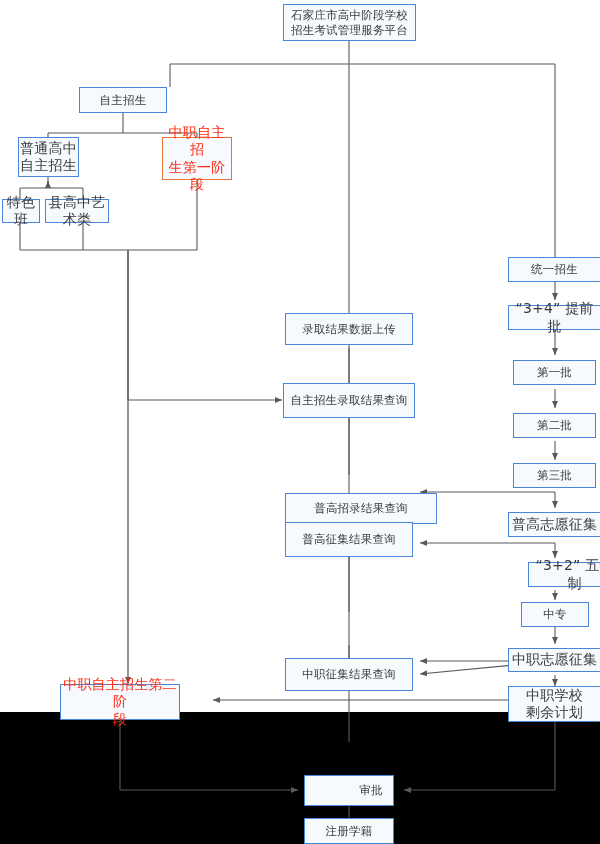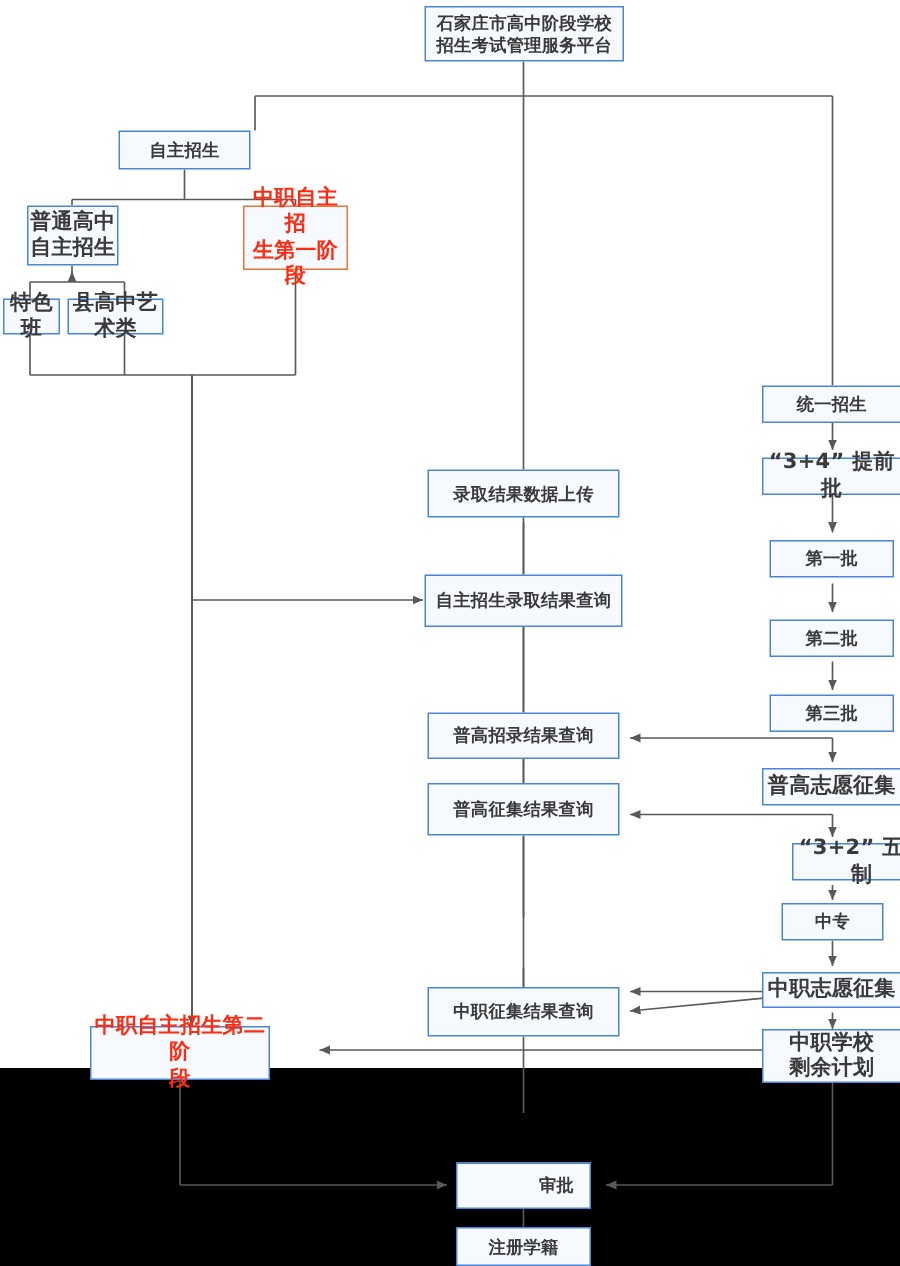--- a/index.html
+++ b/index.html
@@ -39,21 +39,20 @@
     color: #3a3a3a;
     font-size: 11.5px;
     line-height: 1.25;
     display: flex;
     align-items: center;
     justify-content: center;
     text-align: center;
     letter-spacing: 0.2px;
     white-space: pre-line;
     z-index: 3;
-    font-weight: bold;
   }
   .node.accent {
     border-color: #e8743b;
     color: #ff2a10;
   }
   .node.redtext {
     color: #ff2a10;
   }
   .node.tiny { font-size: 14px; }
 </style>
@@ -167,21 +166,21 @@
 
   <div class="node tiny" style="left:508px; top:648px; width:93px; height:24px;">中职志愿征集</div>
 
   <div class="node tiny" style="left:508px; top:686px; width:93px; height:36px;">中职学校
 剩余计划</div>
 
   <div class="node" style="left:285px; top:313px; width:128px; height:32px;">录取结果数据上传</div>
 
   <div class="node" style="left:283px; top:383px; width:132px; height:35px;">自主招生录取结果查询</div>
 
-  <div class="node" style="left:285px; top:475px; width:128px; height:31px;">普高招录结果查询</div>
+  <div class="node" style="left:285px; top:493px; width:152px; height:31px;">普高招录结果查询</div>
 
   <div class="node" style="left:285px; top:522px; width:128px; height:35px;">普高征集结果查询</div>
 
 
   <div class="node" style="left:285px; top:658px; width:128px; height:33px;">中职征集结果查询</div>
 
   <div class="node redtext tiny" style="left:60px; top:684px; width:120px; height:36px;">中职自主招生第二阶
 段</div>
 
   <div class="node" style="left:304px; top:775px; width:90px; height:31px;padding-left:44px;">审批</div>

